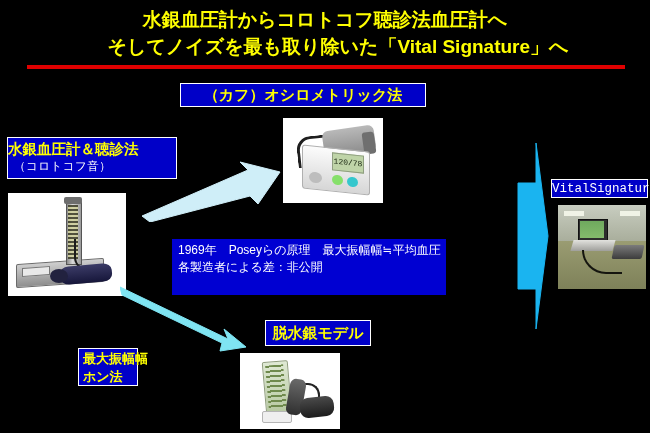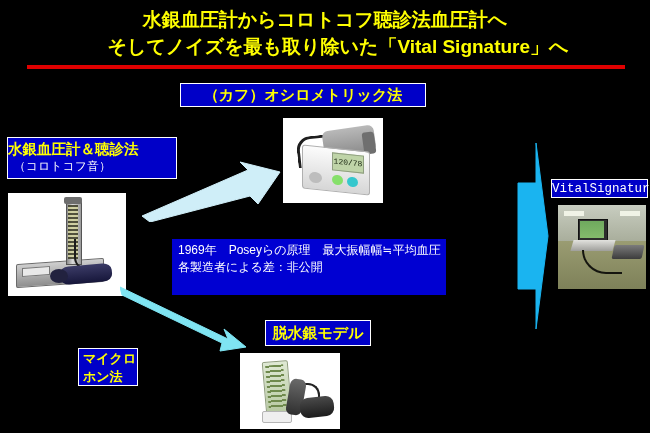--- a/index.html
+++ b/index.html
@@ -366,21 +366,21 @@
   <div class="plain-blue" id="note-block">
     <span>1969年　Poseyらの原理　最大振幅幅≒平均血圧</span>
     <span>各製造者による差：非公開</span>
   </div>
 
   <svg class="arrow-svg" style="left:120px; top:285px;" width="135" height="70">
     <polygon points="0,2 108,54 104,44 126,62 100,66 102,58 2,10" fill="#7fe4f2" stroke="#7fe4f2" stroke-width="1"></polygon>
   </svg>
 
   <div class="blue-box" id="mic-label">
-    <span>マイクロ</span>
+    <span>最大振幅幅</span>
     <span>ホン法</span>
   </div>
 
   <div class="blue-box" id="dehg-label">脱水銀モデル</div>
 
   <div class="photo" id="photo-dehg">
     <div class="dehg-panel"></div>
     <div class="dehg-panel-bars"></div>
     <div class="dehg-foot"></div>
     <div class="dehg-tube"></div>

